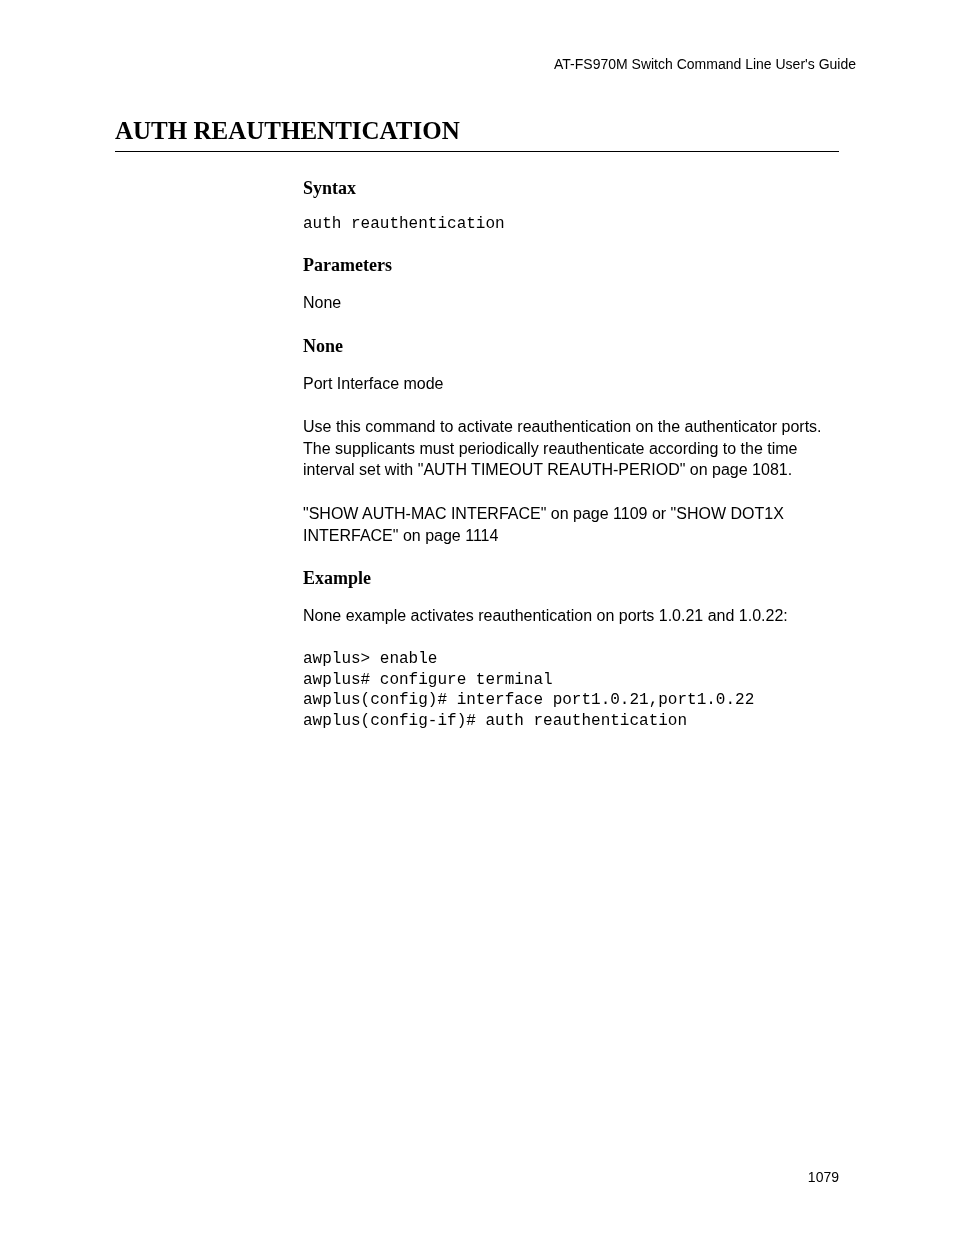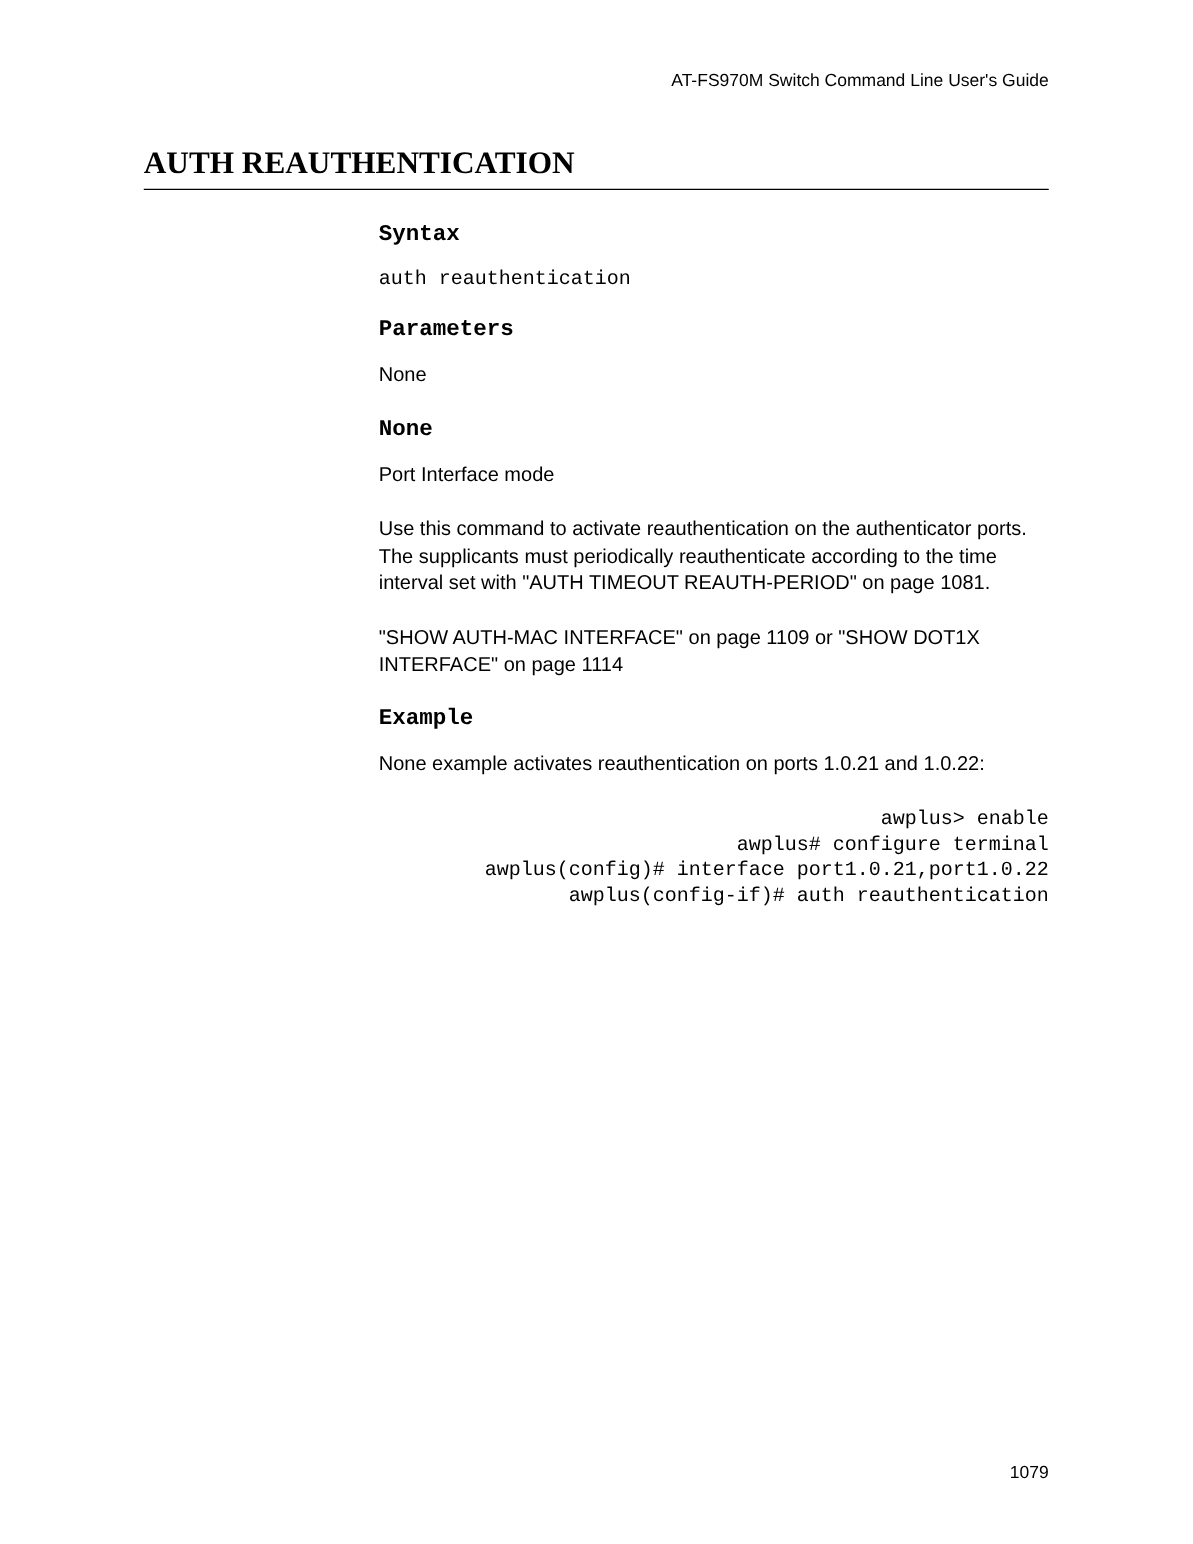--- a/index.html
+++ b/index.html
@@ -11,21 +11,21 @@
       width: 954px;
       height: 1235px;
       background: #ffffff;
       font-family: Arial, Helvetica, sans-serif;
       position: relative;
       color: #000000;
     }
     .header-text {
       position: absolute;
       top: 56px;
-      right: 115px;
+      right: 98px;
       font-size: 14px;
       font-family: Arial, Helvetica, sans-serif;
       text-align: right;
     }
     .page-title {
       position: absolute;
       top: 117px;
       left: 115px;
       right: 115px;
       font-family: 'Times New Roman', Times, serif;
@@ -34,21 +34,21 @@
       border-bottom: 1.5px solid #000000;
       padding-bottom: 6px;
     }
     .content {
       position: absolute;
       top: 178px;
       left: 303px;
       right: 115px;
     }
     .section-heading {
-      font-family: Liberation Mono, monospace;
+      font-family: Liberation Serif, serif;
       font-weight: bold;
       font-size: 18px;
       margin-bottom: 16px;
     }
     .code-text {
       font-family: 'Courier New', Courier, monospace;
       font-size: 16px;
       margin-bottom: 22px;
       white-space: pre;
     }
@@ -56,21 +56,20 @@
       font-family: Arial, Helvetica, sans-serif;
       font-size: 16px;
       line-height: 1.35;
       margin-bottom: 22px;
     }
     .code-block {
       font-family: 'Courier New', Courier, monospace;
       font-size: 16px;
       white-space: pre;
       line-height: 1.3;
-      text-align: right;
     }
     .page-number {
       position: absolute;
       bottom: 50px;
       right: 115px;
       font-family: Arial, Helvetica, sans-serif;
       font-size: 14px;
     }
   </style>
 </head>

